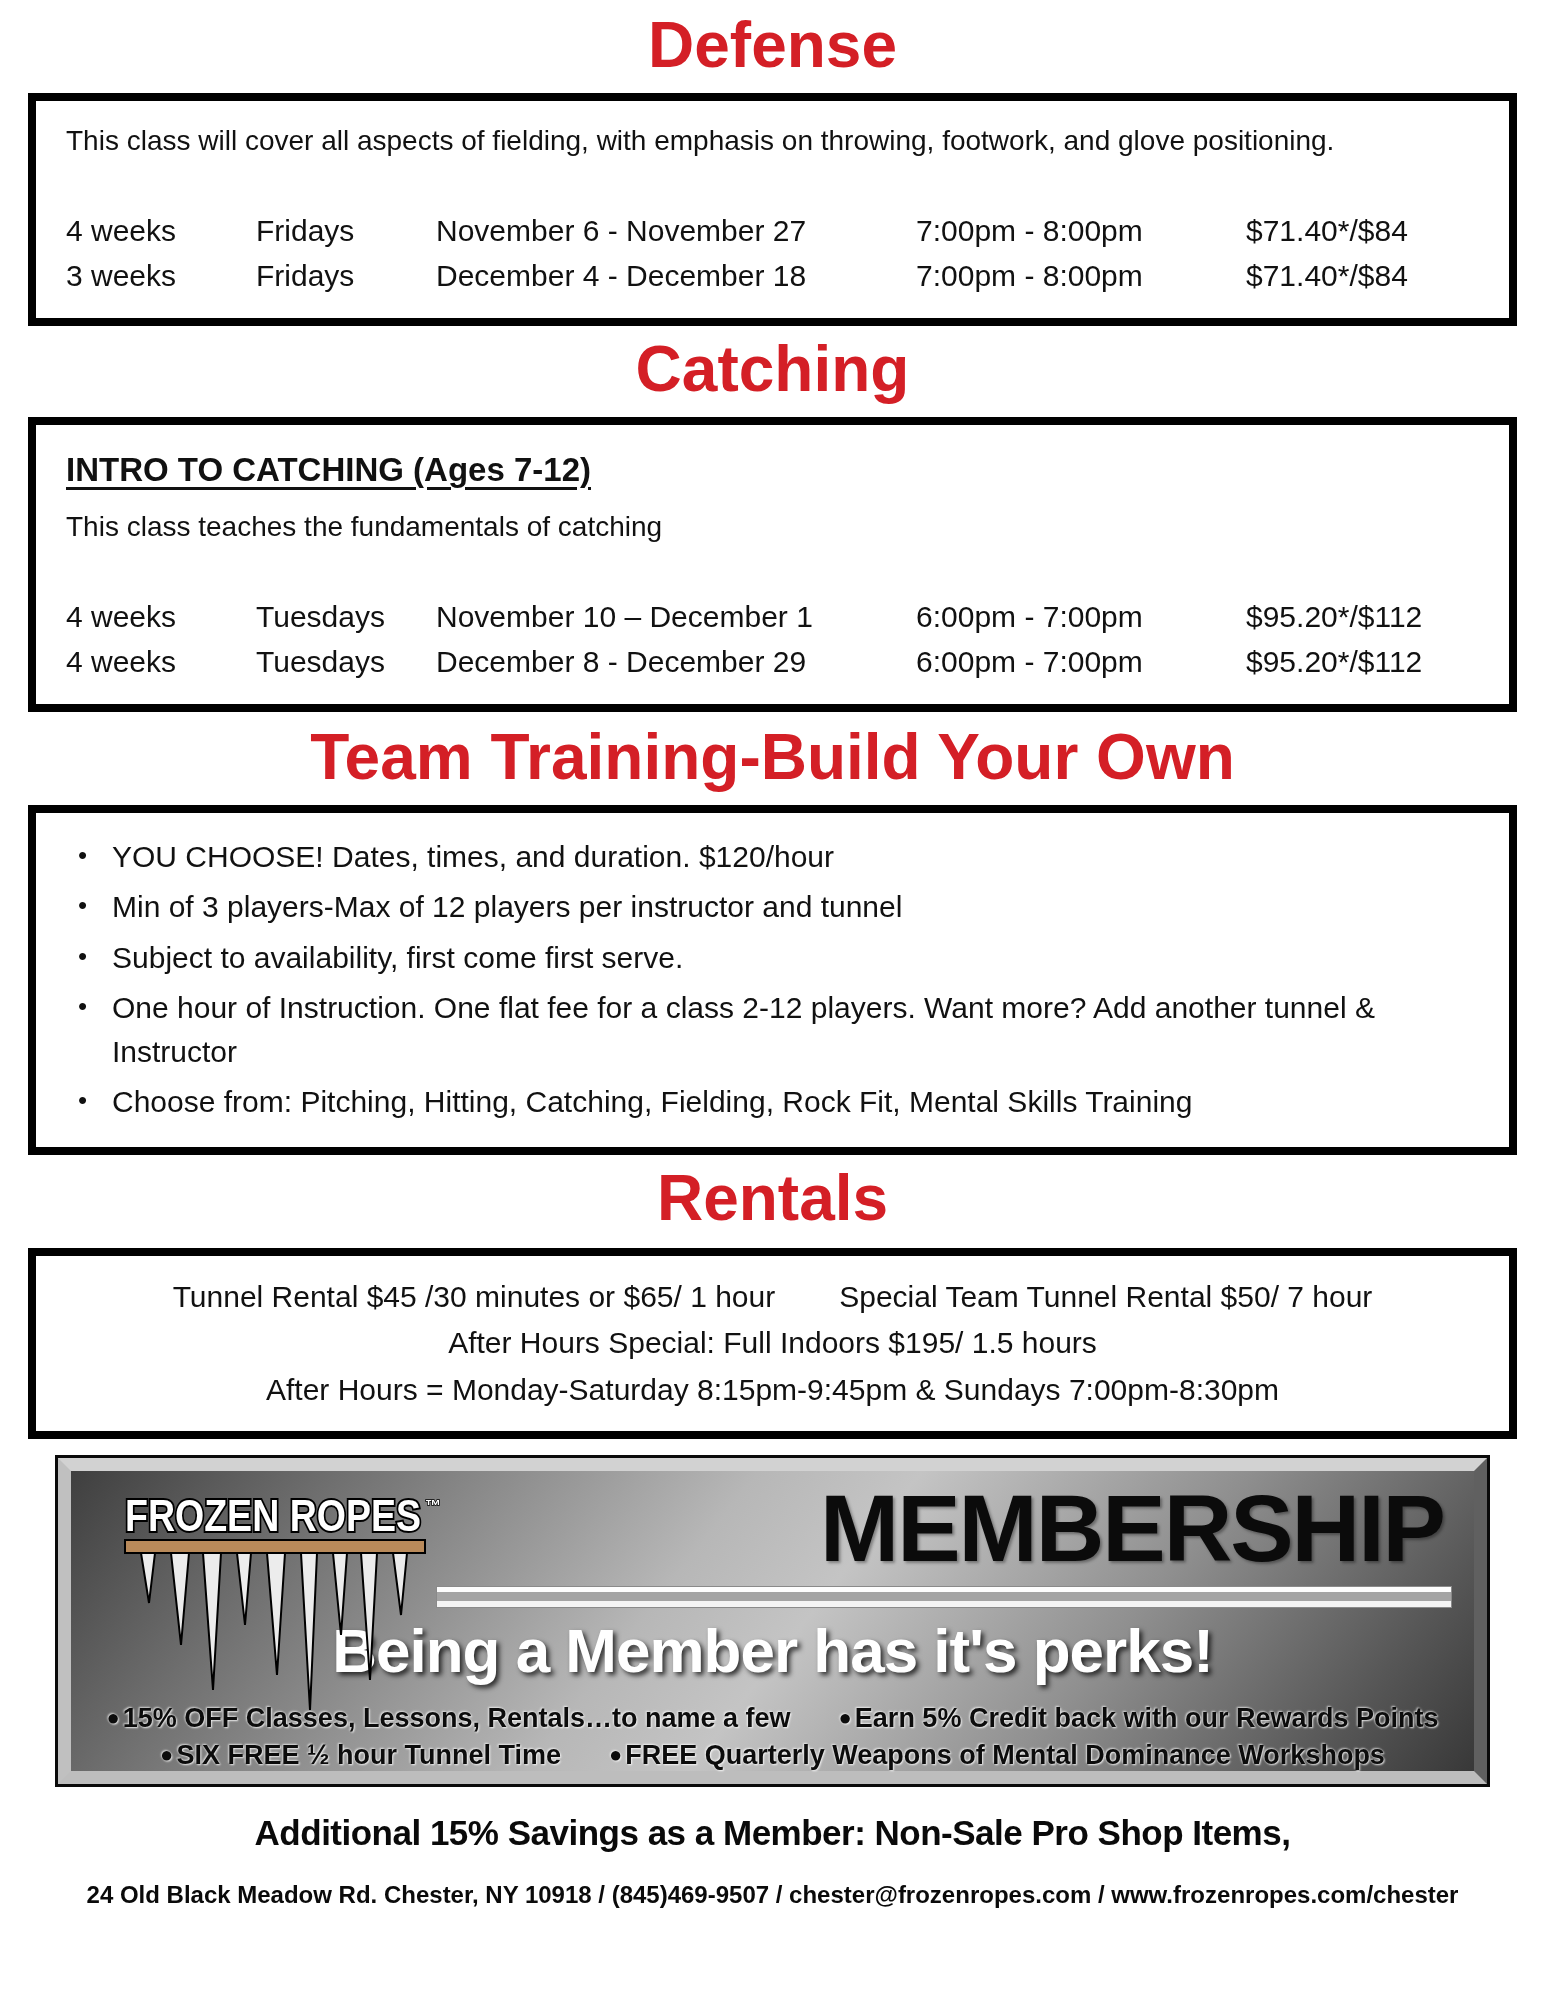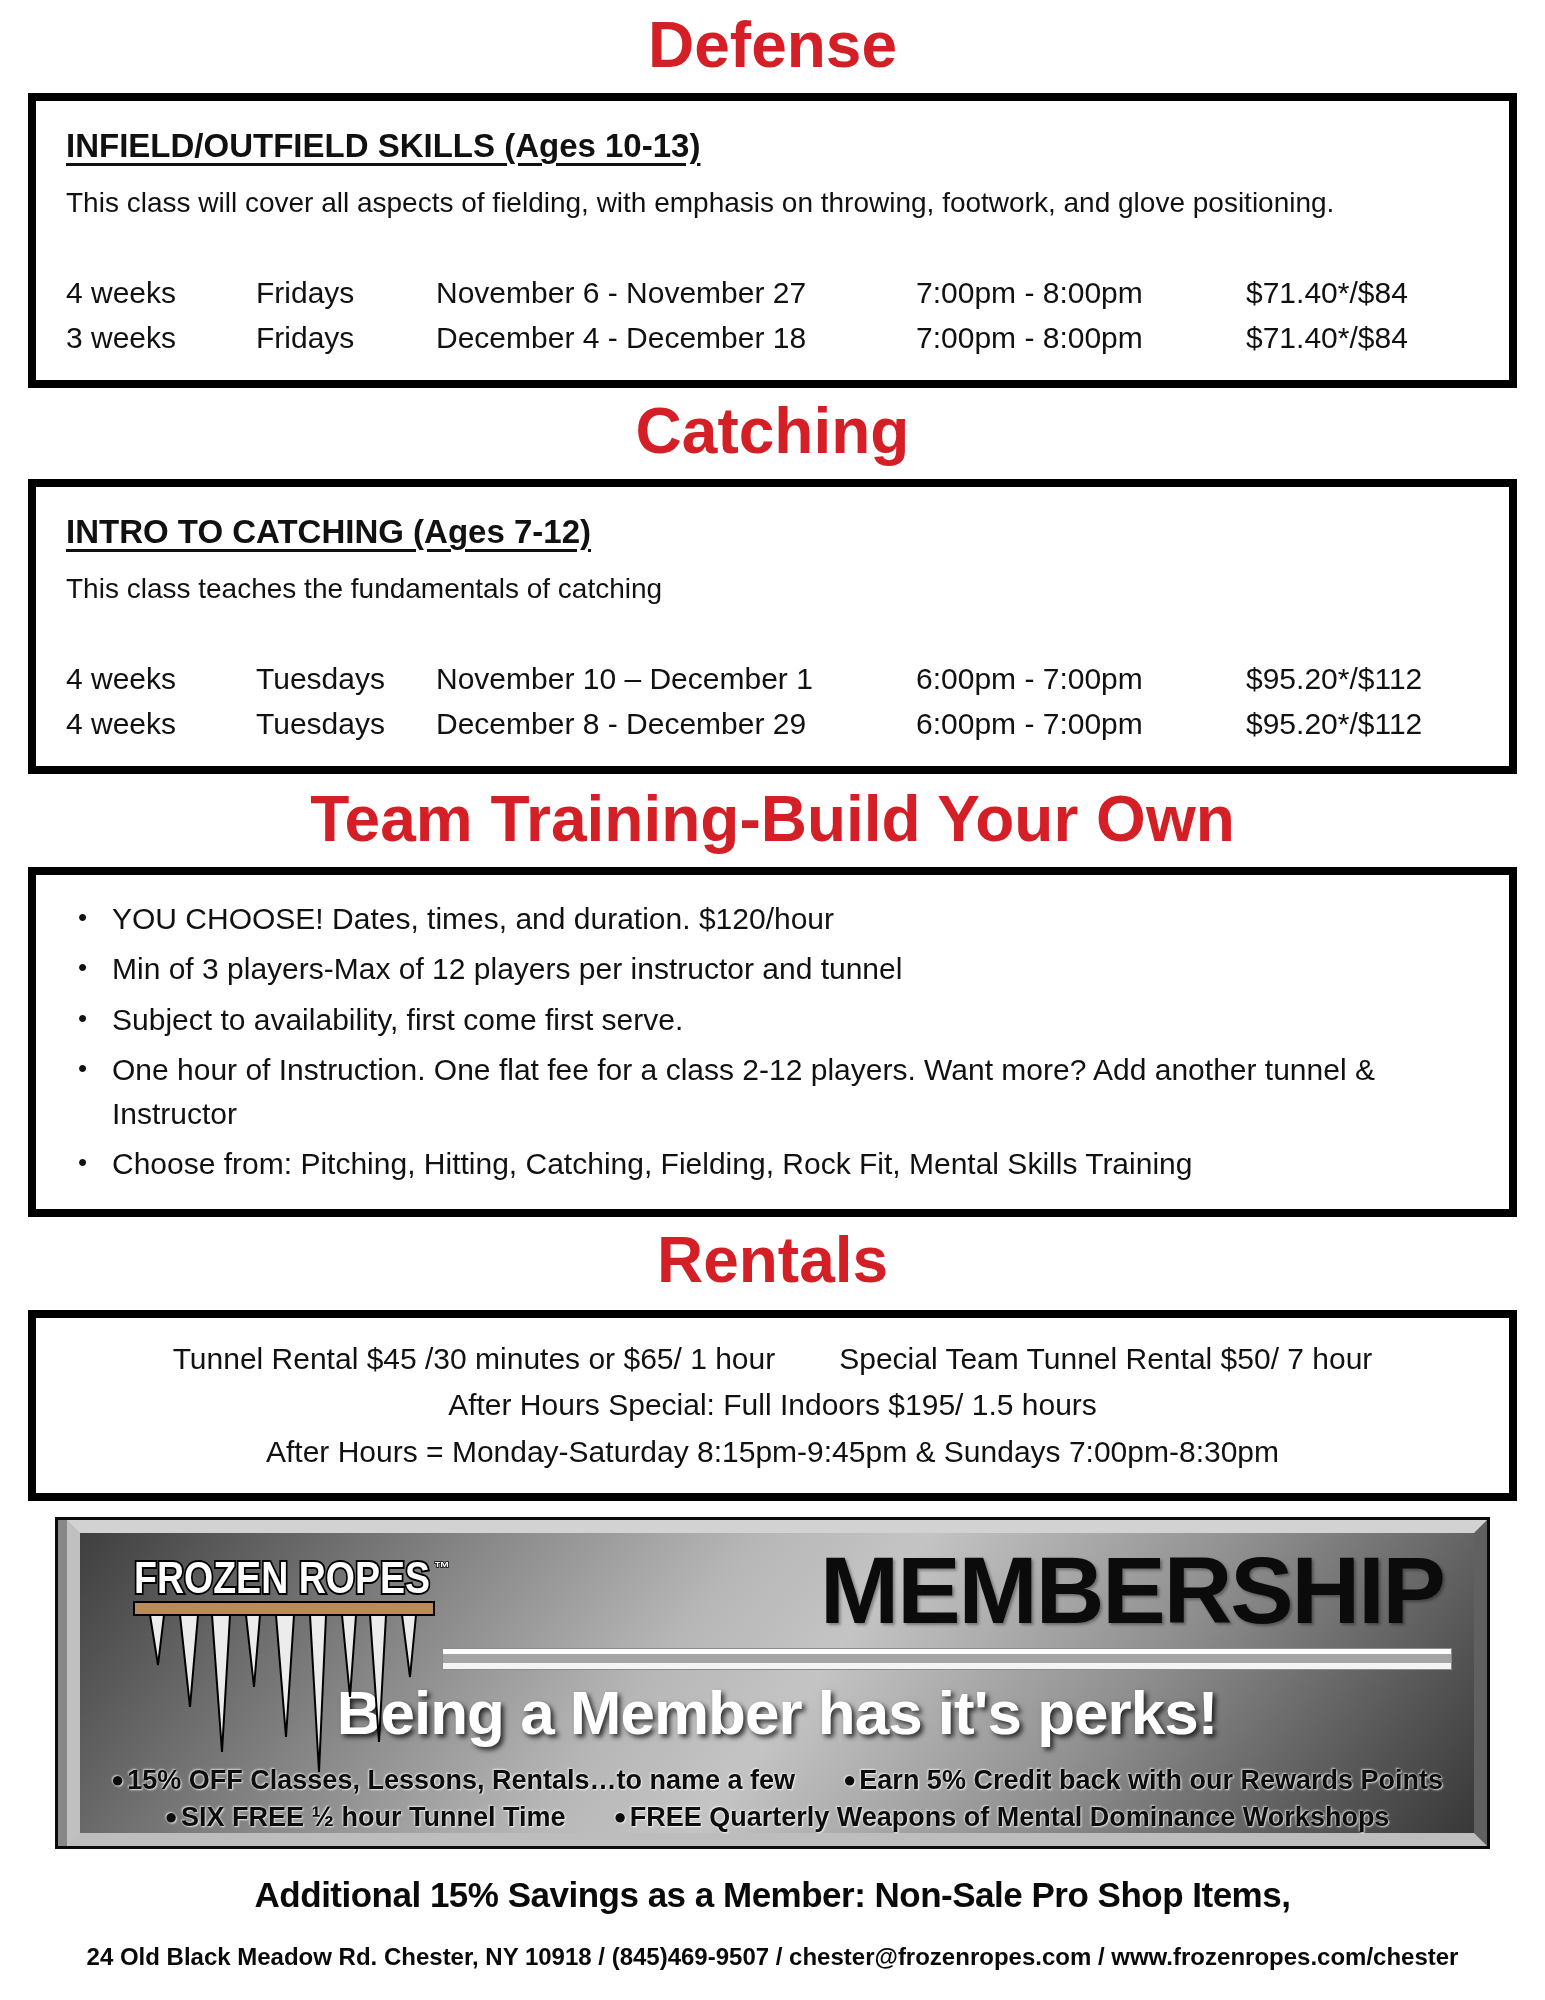--- a/index.html
+++ b/index.html
@@ -34,21 +34,21 @@
   .bullets{margin:6px 0 0 0;padding:0;list-style:none;}
   .bullets li{
     display:grid;grid-template-columns:46px 1fr;
     font-size:30px;line-height:1.45;margin-bottom:7px;max-width:1390px;
   }
   .bullets .b{font-size:26px;padding-left:12px;padding-top:2px;}
   .rentals-line{font-size:30px;line-height:1.55;text-align:center;}
   .rentals-line .gap{display:inline-block;width:64px;}
 
   
-  .banner{margin:16px 55px 0 55px;border:3px solid #0a0a0a;background:#888;padding-left:9px;}
+  .banner{margin:16px 55px 0 55px;border:3px solid #0a0a0a;background:#888;}
   .banner-frame{
     border:13px solid #9a9a9a;
     border-top-color:#d2d2d2;border-left-color:#c0c0c0;
     border-right-color:#606060;border-bottom-color:#bdbdbd;
   }
   .banner-inner{
     position:relative;height:300px;
     background:linear-gradient(128deg,#3f3f3f 0%,#6e6e6e 16%,#b7b7b7 42%,#c4c4c4 52%,#8f8f8f 72%,#565656 90%,#383838 100%);
   }
   .fr-logo{position:absolute;left:48px;top:14px;}
@@ -80,21 +80,20 @@
   }
   .contact{
     margin-top:24px;text-align:center;font-weight:bold;font-size:24px;color:#0a0a0a;
   }
 </style>
 </head>
 <body>
 
 <div class="section-title" id="defense-title">Defense</div>
 <div class="box">
-  <div class="class-title">INFIELD/OUTFIELD SKILLS (Ages 10-13)</div>
   <div class="desc">This class will cover all aspects of fielding, with emphasis on throwing, footwork, and glove positioning.</div>
   <div class="sched">
     <div class="srow">
       <span>4 weeks</span>
       <span>Fridays</span>
       <span>November 6 - November 27</span>
       <span>7:00pm - 8:00pm</span>
       <span>$71.40*/$84</span>
     </div>
     <div class="srow">

